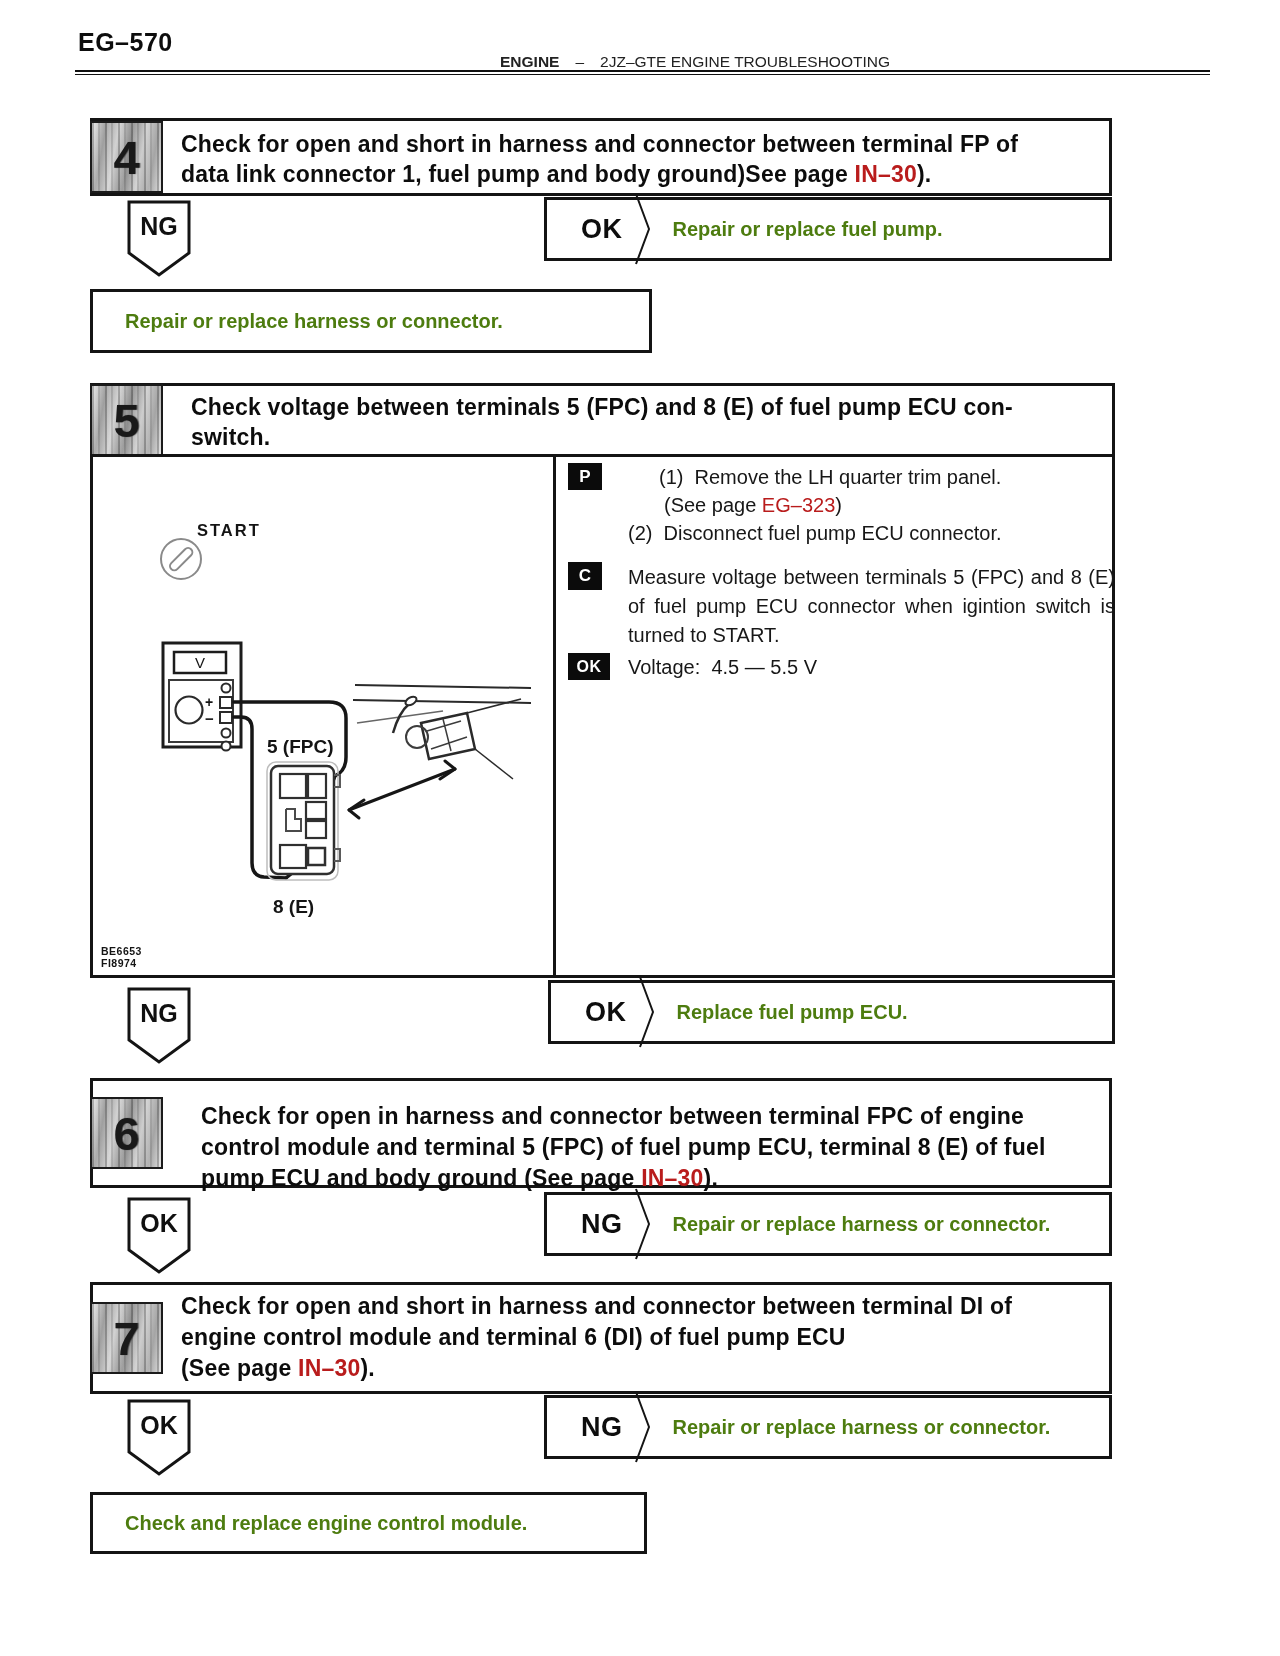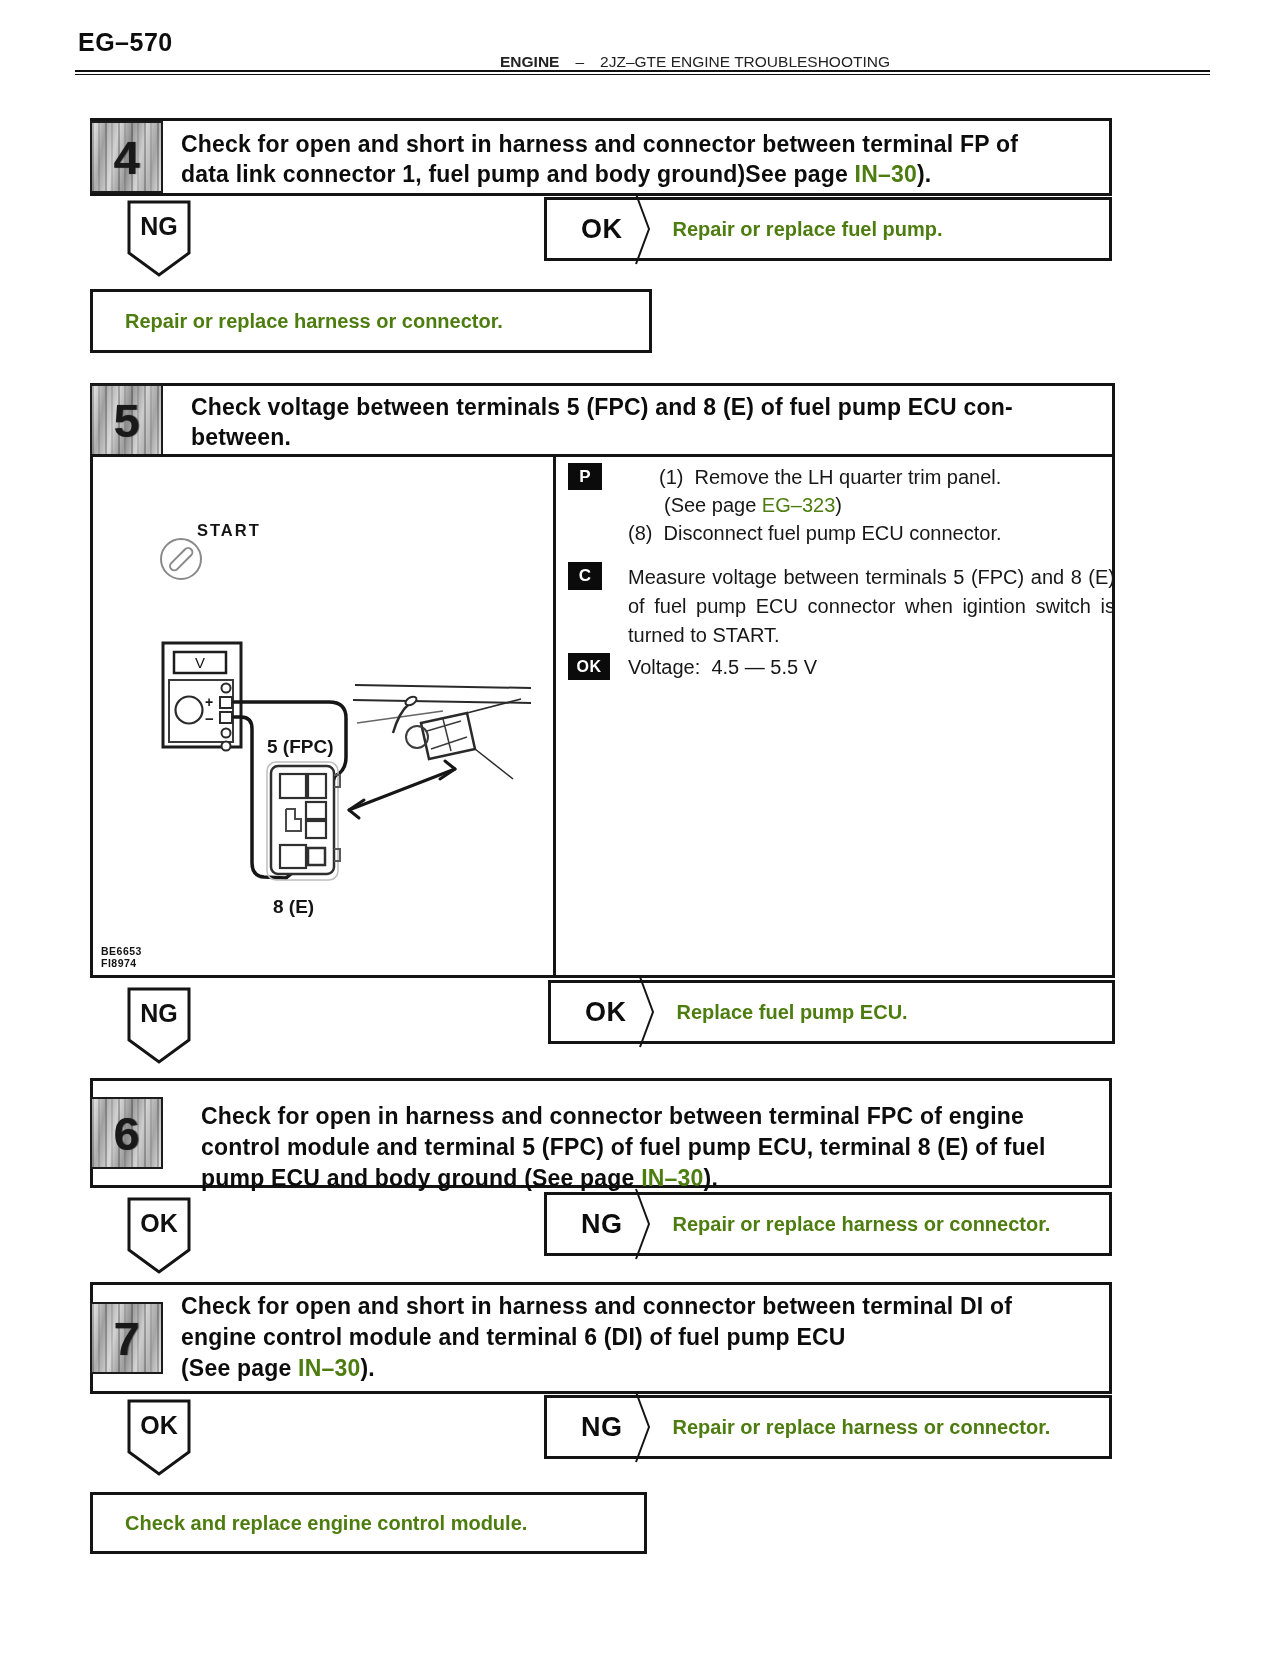--- a/index.html
+++ b/index.html
@@ -1,20 +1,20 @@
 <!DOCTYPE html>
 <html><head>
 <meta charset="utf-8">
 <style>
   html,body{margin:0;padding:0;background:#ffffff;}
   .page{position:relative;width:1280px;height:1656px;background:#fff;
         font-family:"Liberation Sans",sans-serif;color:#0d0d0d;overflow:hidden;}
   .abs{position:absolute;}
   .box{position:absolute;border:3px solid #141414;background:#fff;box-sizing:border-box;}
-  .blue{color:#4d7c0f;text-decoration:none;}
+  .blue{color:#b91c1c;text-decoration:none;}
   .ws{white-space:pre-wrap;}
 
   
   .page-code{left:78px;top:28px;font-size:25px;font-weight:bold;letter-spacing:.5px;}
   .head-title{left:110px;top:53px;width:1170px;text-align:center;font-size:15.5px;color:#222;}
   .head-title .sec{font-weight:bold;margin-right:16px;}
   .head-title .dash{margin-right:16px;}
   .head-rule{left:75px;top:70px;width:1135px;height:5px;border-top:2px solid #101010;border-bottom:1px solid #101010;box-sizing:border-box;}
 
   
@@ -88,21 +88,21 @@
   <div class="box plain-result" style="left:90px;top:289px;width:562px;height:64px;">
     <span class="result-text">Repair or replace harness or connector.</span>
   </div>
 
   <div class="box" style="left:90px;top:383px;width:1025px;height:74px;">
     <div class="badge-num">
         <span>5</span>
       </div>
     <div class="step-text" style="padding:6px 8px 0 98px;">
       <div>Check voltage between terminals 5 (FPC) and 8 (E) of fuel pump ECU con-</div>
-      <div>between.</div>
+      <div>switch.</div>
     </div>
   </div>
 
   <div class="box" style="left:90px;top:454px;width:1025px;height:524px;">
 
     <div class="abs" style="left:460px;top:0;bottom:0;width:3px;background:#141414;"></div>
 
     <svg class="abs" style="left:0;top:0;" width="460" height="518" viewBox="0 0 460 518">
 
       <g>
@@ -166,21 +166,21 @@
         <path d="M 362,312 L 347,322 M 362,312 L 352,304"></path>
       </g>
 
       <text x="8" y="498" font-size="10.5" letter-spacing=".5" class="svg-b" fill="#3c3c3c">BE6653</text>
       <text x="8" y="510" font-size="10.5" letter-spacing=".5" class="svg-b" fill="#3c3c3c">FI8974</text>
     </svg>
 
     <div class="small-badge" style="left:475px;top:6px;width:34px;height:27px;font-size:17px;">P</div>
     <div class="body-text ws" style="left:566px;top:7px;">(1)  Remove the LH quarter trim panel.</div>
     <div class="body-text" style="left:571px;top:35px;"><span>(See page </span><a href="#" class="blue">EG–323</a><span>)</span></div>
-    <div class="body-text ws" style="left:535px;top:63px;">(8)  Disconnect fuel pump ECU connector.</div>
+    <div class="body-text ws" style="left:535px;top:63px;">(2)  Disconnect fuel pump ECU connector.</div>
 
     <div class="small-badge" style="left:475px;top:105px;width:34px;height:28px;font-size:17px;">C</div>
     <div class="body-text justify" style="left:535px;top:106px;width:487px;">Measure voltage between terminals 5 (FPC) and 8 (E) of fuel pump ECU connector when igintion switch is turned to START.</div>
 
     <div class="small-badge" style="left:475px;top:196px;width:42px;height:27px;font-size:16px;letter-spacing:.5px;">OK</div>
     <div class="body-text spec ws" style="left:535px;top:197px;">Voltage:  4.5 — 5.5 V</div>
   </div>
 
   <div class="box result-box" style="left:548px;top:980px;width:567px;height:64px;">
     <span class="rb-label">OK</span>

